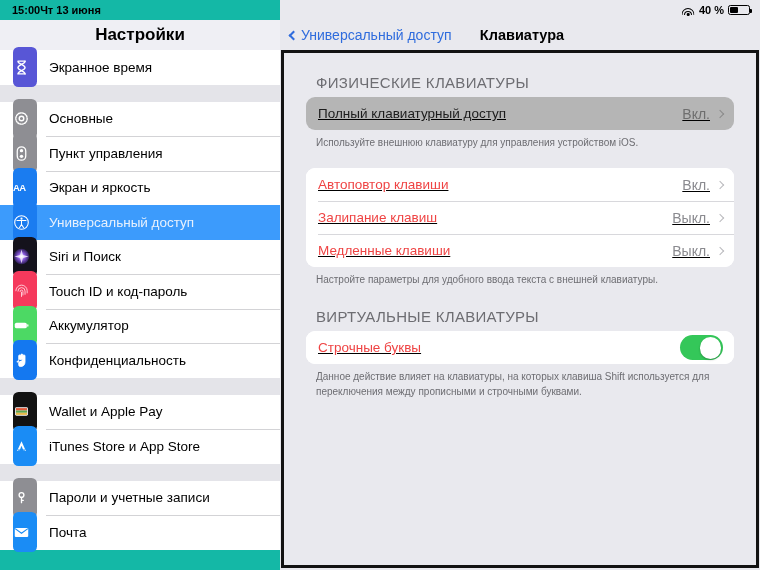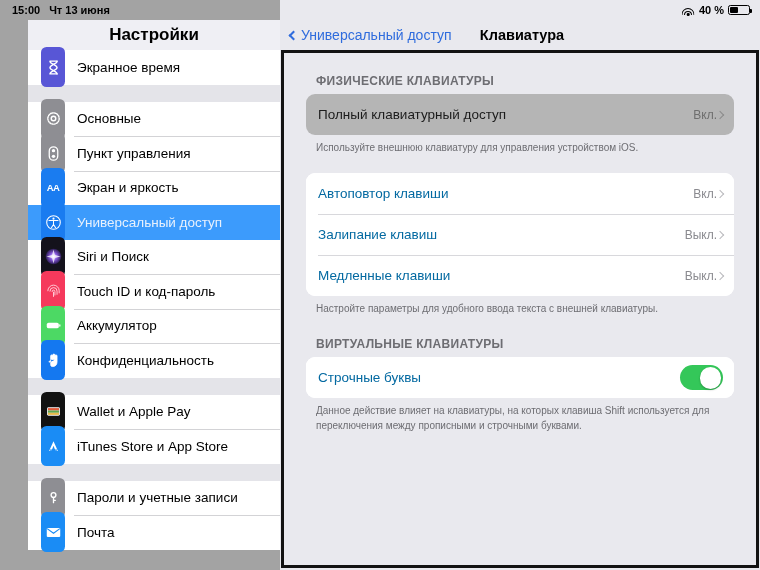--- a/index.html
+++ b/index.html
@@ -19,21 +19,21 @@
   
   #statusbar {
     position: absolute; top: 0; left: 0;
     width: 760px; height: 20px;
     display: flex; align-items: center;
     padding: 0 10px 0 12px;
     font-size: 11px; font-weight: bold; color: #000;
     z-index: 50;
     background: transparent;
   }
-  #statusbar .sb-left { display: flex; align-items: center; gap: 9px; }
+  #statusbar .sb-left { display: flex; align-items: center; }
   #statusbar .sb-right { margin-left: auto; display: flex; align-items: center; gap: 4px; }
   .wifi-icon { width: 14px; height: 11px; position: relative; display: inline-block; }
   .wifi-icon i {
     position: absolute; left: 50%; bottom: 1px;
     border: 1.4px solid #000; border-bottom: none;
     border-radius: 50% 50% 0 0 / 100% 100% 0 0;
     transform: translateX(-50%);
   }
   .wifi-icon i.a { width: 13px; height: 6.5px; }
   .wifi-icon i.b { width: 8px; height: 4px; }
@@ -50,26 +50,25 @@
     width: 1.8px; height: 4px; background: #000; border-radius: 0 1px 1px 0;
   }
   .battery .fill {
     position: absolute; left: 1px; top: 1px; bottom: 1px;
     width: 40%; background: #000; border-radius: 1px;
   }
 
   
   #sidebar {
     width: 280px; height: 570px;
-    background: #a3a3a3;
+    background: #14b8a6;
     padding-top: 20px;
     position: relative;
     overflow: hidden;
     flex: 0 0 280px;
-    padding-left: 28px;
   }
   #sidebar-title {
     height: 30px;
     display: flex; align-items: center; justify-content: center;
     font-size: 17px; font-weight: bold; color: #000;
     background: #efeff4;
   }
   .side-gap { height: 17px; background: #e4e4e9; }
   .side-group { background: #fff; }
   .side-row {
@@ -83,21 +82,21 @@
     content: ""; position: absolute; left: 46px; right: 0; top: 0;
     height: 1px; background: #d3d3d6;
   }
   .side-row.selected { background: #3c9bfc; }
   .side-row.selected + .side-row::before,
   .side-row.selected::before { background: transparent; }
   .side-row.selected .side-label { color: #e8f1fd; }
   .side-icon {
     width: 24px; height: 40px; border-radius: 5.5px;
     flex: 0 0 24px;
-    display: flex; align-items: center; justify-content: center;
+    display: flex; align-items: center; justify-content: flex-start;
     color: #fff; font-size: 11px; font-weight: bold;
     overflow: hidden; position: relative;
   }
   .side-label {
     margin-left: 12px; font-size: 13.5px; color: #000;
     white-space: nowrap;
   }
 
   
   .ic-screentime { background: #5856d6; }
@@ -144,36 +143,36 @@
   }
   #focus-frame {
     position: absolute; left: 1px; top: 50px;
     width: 478px; height: 518px;
     border: 3px solid #121212;
     background: #e9e9ee;
     overflow: hidden;
   }
   #detail-scroll { padding: 0 22px; position: relative; height: 100%; }
   .sect-hdr {
-    font-size: 12px; color: #6d6d72; letter-spacing: 0.3px;
-    padding: 21px 0 6px 10px; text-transform: uppercase; font-weight: bold;
+    font-size: 15px; color: #6d6d72; letter-spacing: 0.3px;
+    padding: 21px 0 6px 10px; text-transform: uppercase;
   }
   .card { background: #fff; border-radius: 9px; overflow: hidden; }
   .card-row {
-    height: 41px; display: flex; align-items: center;
-    padding: 0 11px 0 12px; position: relative; background: #fff;
+    height: 33px; display: flex; align-items: center;
+    padding: 0 11px 0 12px; position: relative; background: #fff; text-decoration: underline;
   }
   .card-row + .card-row::before {
     content: ""; position: absolute; left: 12px; right: 0; top: 0;
     height: 1px; background: #d8d8dc;
   }
-  .row-label { font-size: 13.5px; color: #0369a1; }
+  .row-label { font-size: 13.5px; color: #ef4444; }
   .row-value {
-    margin-left: auto; font-size: 12px; color: #8a8a8f;
-    display: flex; align-items: center; 
+    margin-left: auto; font-size: 14px; color: #8a8a8f;
+    display: flex; align-items: center; gap: 7px;
   }
   .chev-right {
     width: 6px; height: 6px;
     border-top: 1.8px solid #b9b9bd; border-right: 1.8px solid #b9b9bd;
     transform: rotate(45deg);
   }
   .card.focused { background: #b5b5b5; border-radius: 9px; }
   .card.focused .card-row { background: transparent; }
   .card.focused .row-label { color: #1c1c1c; }
   .card.focused .row-value { color: #6e6e6e; }

